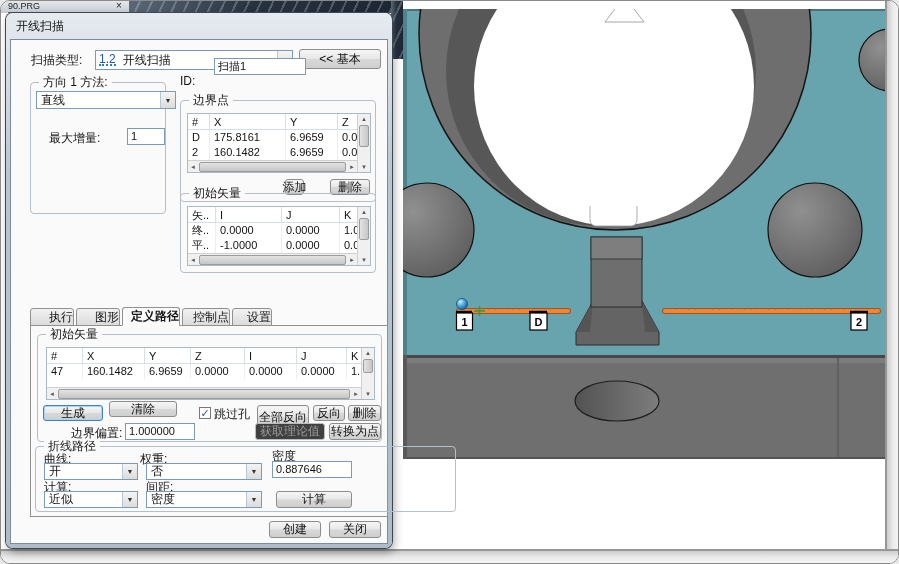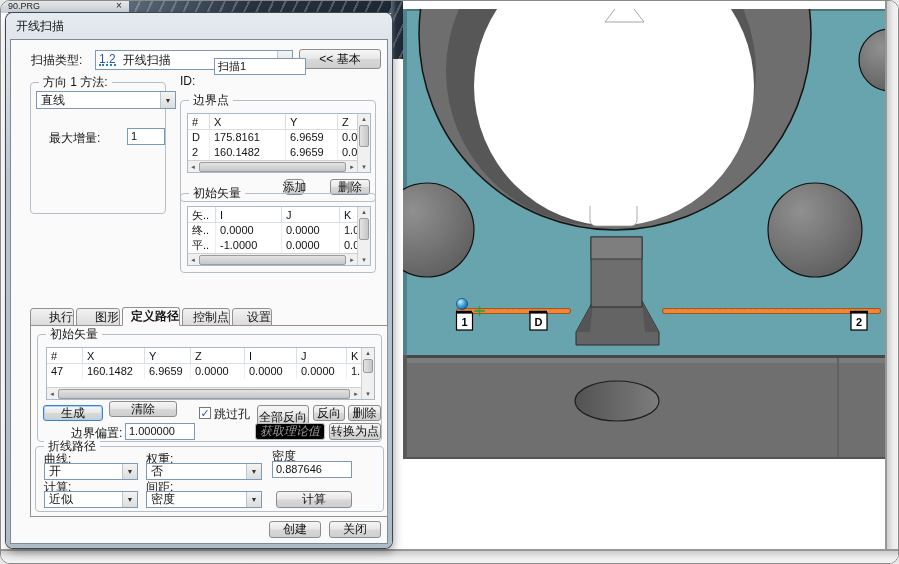--- a/index.html
+++ b/index.html
@@ -26,21 +26,21 @@
        box-shadow:0 0 0 1px #3d4750,2px 4px 10px rgba(0,0,0,.35);}
   #dlg-title{left:10px;top:5px;font-size:12px;color:#111;}
   #dlg-body{left:4px;top:26px;width:378px;height:505px;background:#fafafa;border:1px solid #7e8b96;}
   .grp{border:1px solid #b4bfc9;border-radius:4px;}
   .grp-lg{position:absolute;top:-8px;left:8px;background:#fafafa;padding:0 4px;font-size:12px;color:#141414;line-height:15px;white-space:nowrap;}
   
   .btn{display:flex;align-items:center;justify-content:center;font-size:12px;color:#111;
        background:linear-gradient(180deg,#f6f6f6,#e7e7e7 49%,#d8d8d8 51%,#cfcfcf);
        border:1px solid #8d8d8d;border-radius:3px;white-space:nowrap;}
   .btn.def{border-color:#3c82c4;box-shadow:0 0 0 1px #a9d4f5 inset;}
-  .btn.dis{color:#9a9a9a;background:#000000;border-color:#bcbcbc;font-style:italic;}
+  .btn.dis{color:#9a9a9a;background:#404040;border-color:#bcbcbc;}
   .inp{background:#fff;border:1px solid #7a9ab5;font-size:11px;color:#111;padding:1px 3px;line-height:13px;overflow:hidden;white-space:nowrap;}
   .combo{background:#fff;border:1px solid #7a9ab5;display:flex;align-items:center;overflow:hidden;}
   .combo-txt{flex:1;font-size:12px;color:#111;padding-left:4px;white-space:nowrap;overflow:hidden;}
   .combo-arr{width:15px;align-self:stretch;display:flex;align-items:center;justify-content:center;
        font-size:7px;color:#333;background:linear-gradient(180deg,#f4f4f4,#dcdcdc);border-left:1px solid #b5c6d4;}
   .ck{width:12px;height:12px;background:#fff;border:1px solid #777;display:inline-flex;align-items:center;justify-content:center;
       font-size:11px;color:#2456b4;font-weight:bold;line-height:10px;}
   
   .tbl{background:#fff;border:1px solid #a9bac8;font-size:11px;color:#111;}
   .tr{display:flex;height:15px;line-height:15px;}
@@ -309,28 +309,28 @@
           <div class="abs btn" style="left:219px;top:70px;width:52px;height:24px">全部反向</div>
           <div class="abs btn" style="left:275px;top:70px;width:32px;height:16px">反向</div>
           <div class="abs btn" style="left:310px;top:70px;width:33px;height:16px">删除</div>
 
           <span class="abs lb" style="left:33px;top:91px">边界偏置:</span>
           <div class="abs inp" style="left:87px;top:88px;width:70px;height:17px">1.000000</div>
           <div class="abs btn dis" style="left:217px;top:88px;width:70px;height:17px">获取理论值</div>
           <div class="abs btn" style="left:291px;top:88px;width:52px;height:17px">转换为点</div>
         </div>
 
-        <div class="abs grp" style="left:4px;top:120px;width:349px;height:66px">
+        <div class="abs grp" style="left:4px;top:120px;width:421px;height:66px">
           <span class="grp-lg">折线路径</span>
           <span class="abs lb" style="left:8px;top:5px">曲线:</span>
           <div class="abs combo" style="left:8px;top:16px;width:94px;height:17px">
             <span class="combo-txt">开</span>
             <span class="combo-arr">▼</span>
           </div>
-          <span class="abs lb" style="left:110px;top:5px">权重:</span>
+          <span class="abs lb" style="left:104px;top:5px">权重:</span>
           <div class="abs combo" style="left:110px;top:16px;width:116px;height:17px">
             <span class="combo-txt">否</span>
             <span class="combo-arr">▼</span>
           </div>
           <span class="abs lb" style="left:236px;top:2px">密度</span>
           <div class="abs inp" style="left:236px;top:14px;width:80px;height:17px">0.887646</div>
           <span class="abs lb" style="left:8px;top:33px">计算:</span>
           <div class="abs combo" style="left:8px;top:44px;width:94px;height:17px">
             <span class="combo-txt">近似</span>
             <span class="combo-arr">▼</span>

